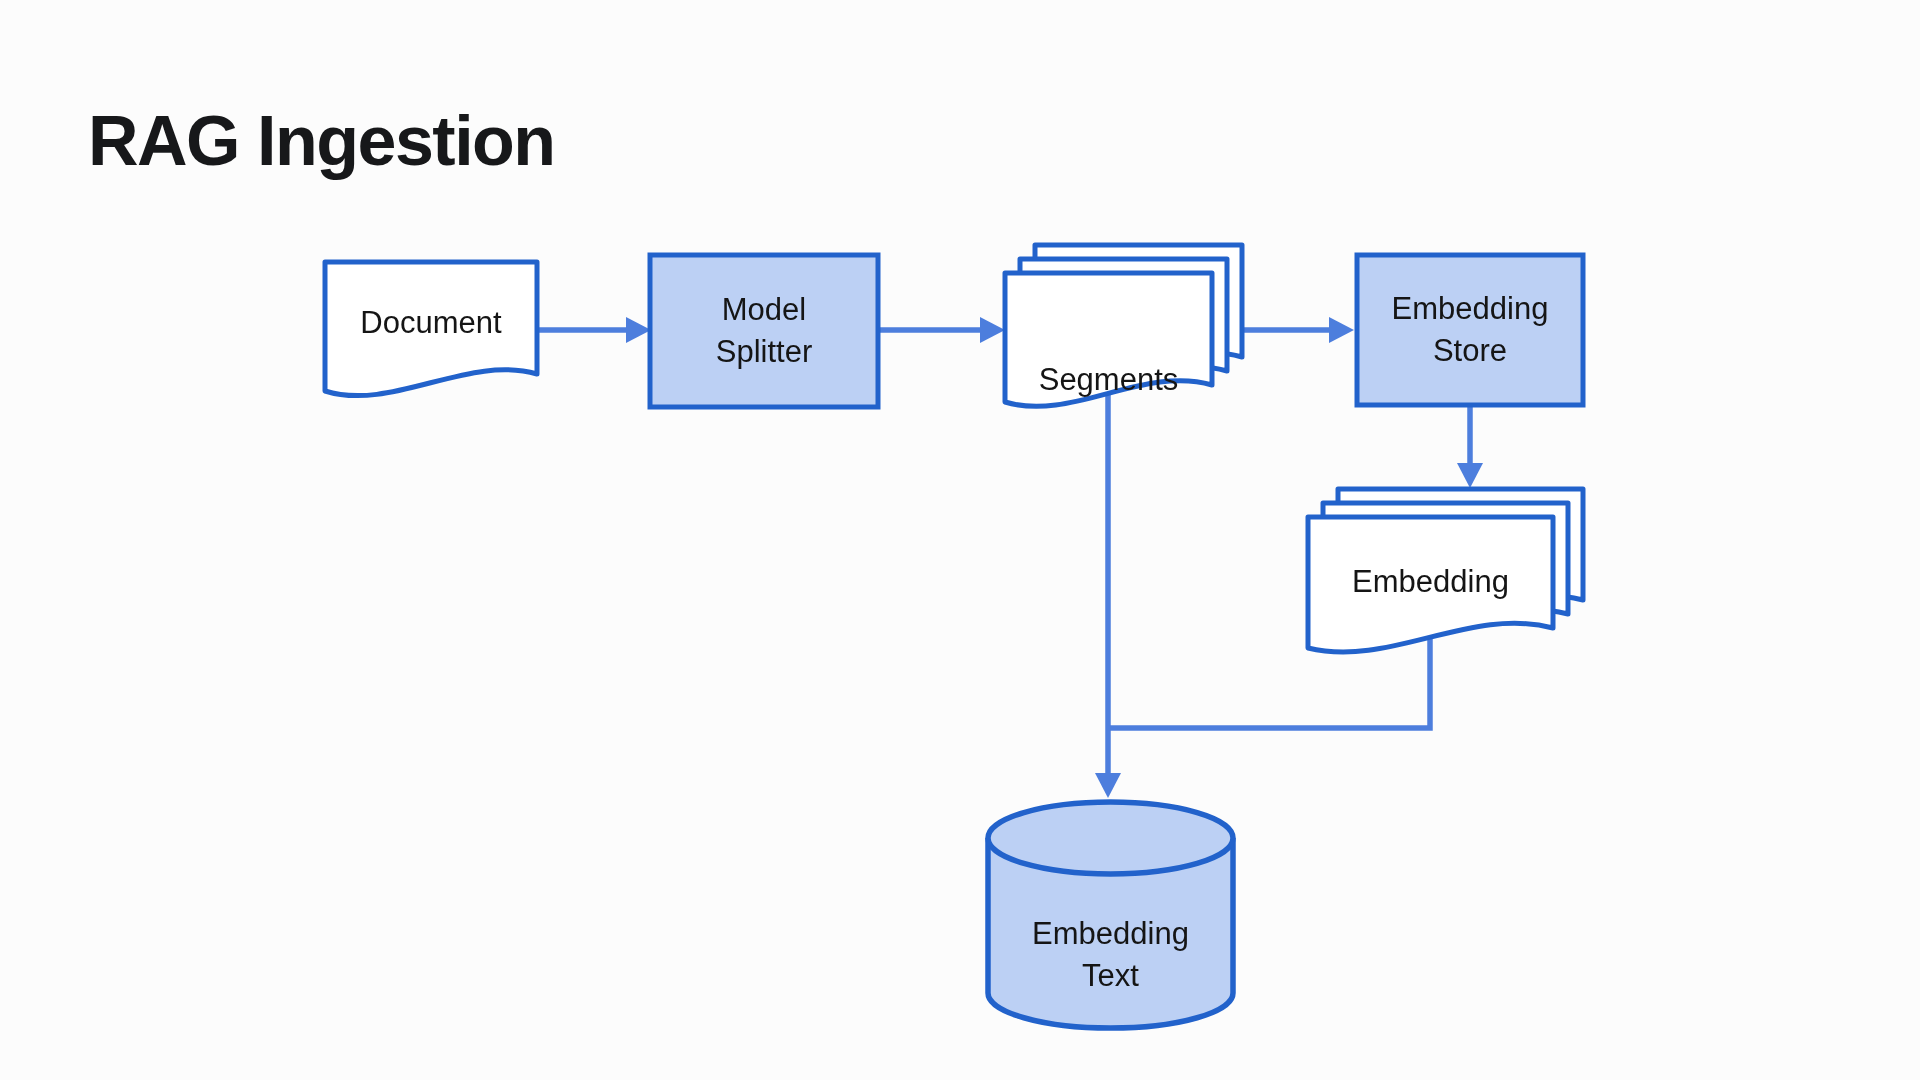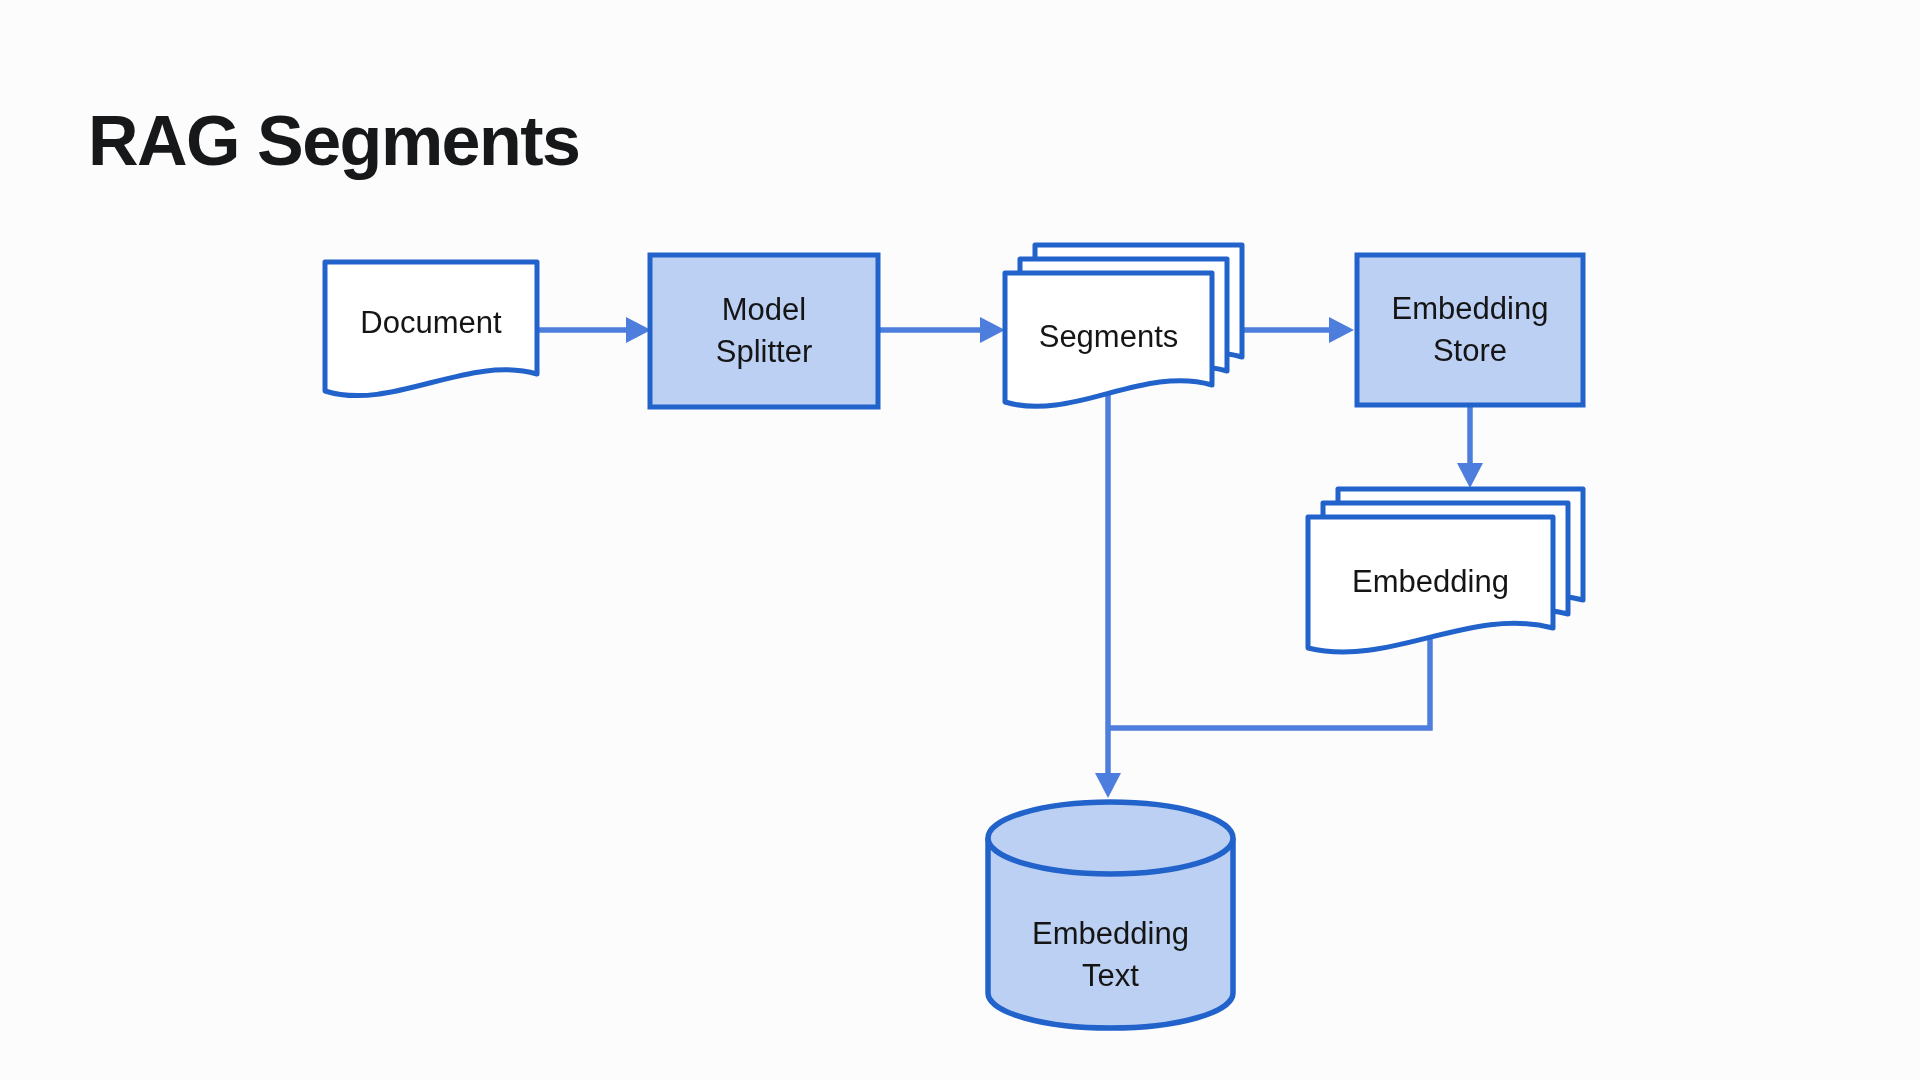--- a/index.html
+++ b/index.html
@@ -41,31 +41,31 @@
     justify-content: center;
     text-align: center;
     font-size: 31px;
     line-height: 42px;
     color: #151515;
     white-space: nowrap;
     pointer-events: none;
   }
   .lbl-document        { left: 325px;  top: 262px; width: 212px; height: 122px; justify-content: center; }
   .lbl-text-splitter   { left: 650px;  top: 255px; width: 228px; height: 152px; }
-  .lbl-segments        { left: 1005px; top: 273px; width: 207px; height: 128px; }
+  .lbl-segments        { left: 1005px; top: 273px; width: 207px; height: 128px; justify-content: flex-end; }
   .lbl-embedding-model { left: 1357px; top: 255px; width: 226px; height: 150px; }
   .lbl-embeddings      { left: 1308px; top: 517px; width: 245px; height: 130px; }
   .lbl-embedding-store { left: 988px;  top: 885px; width: 245px; height: 140px; }
 </style>
 </head>
 <body>
 
 <div class="canvas">
 
-  <div class="page-title">RAG Segments</div>
+  <div class="page-title">RAG Ingestion</div>
 
   <svg class="diagram-svg" viewBox="0 0 1920 1080">
 
     <g fill="none" stroke-width="5.5" stroke="#4d7edd">
 
       <path d="M 537 330 H 627"></path>
       <polygon points="651,330 626,317 626,343" stroke="none" fill="#4d7edd"></polygon>
 
       <path d="M 878 330 H 981"></path>
       <polygon points="1005,330 980,317 980,343" stroke="none" fill="#4d7edd"></polygon>

